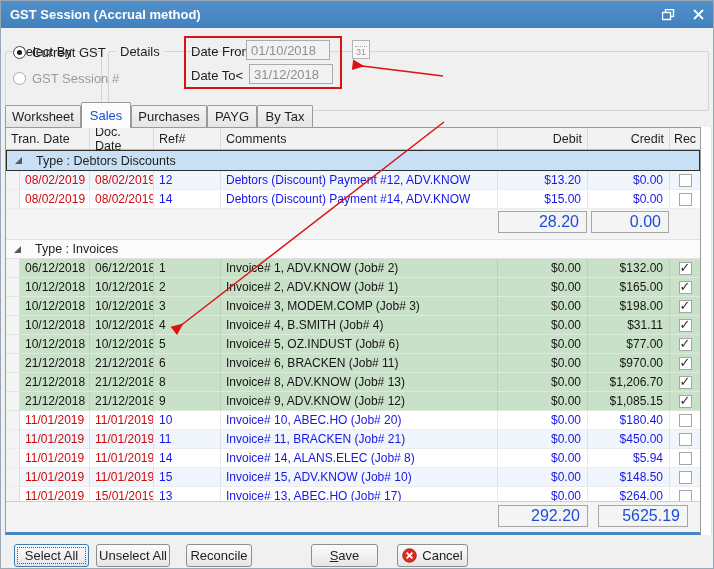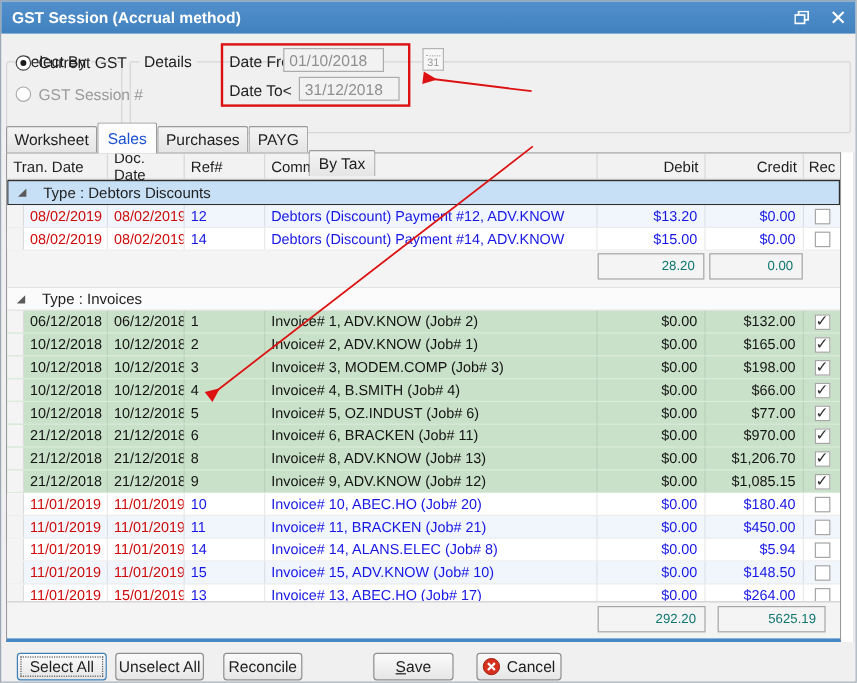--- a/index.html
+++ b/index.html
@@ -48,21 +48,21 @@
   .hc.w-tran{width:84px;}
   .row .num{justify-content:flex-end;padding-right:6px;}
   .row .date{color:#CE0A0A;}
   .row .lnk{color:#1717E6;}
   .row.sel .date,.row.sel .lnk{color:#141414;}
   .cb{width:13px;height:13px;background:#fff;border:1px solid #A6A6A6;position:relative;}
   .cb.checked::after{content:"✓";position:absolute;left:0px;top:-3px;font-size:13px;font-weight:bold;color:#2F2F2F;}
   .band{position:relative;background:#F4F4F4;}
   .band.sub{height:26px;}
   .band.gap{height:4px;}
-  .tbox{position:absolute;top:2px;height:22px;border:1px solid #A6A6A6;background:#F4F4F4;display:flex;align-items:center;justify-content:flex-end;padding-right:7px;font-size:11px;color:#0f766e;}
+  .tbox{position:absolute;top:2px;height:22px;border:1px solid #A6A6A6;background:#F4F4F4;display:flex;align-items:center;justify-content:flex-end;padding-right:7px;font-size:16px;color:#1d4ed8;}
   .clipwrap{height:14px;overflow:hidden;}
   .gfoot{position:relative;height:30px;background:#F4F4F4;border-top:1px solid #CFCFCF;}
   .gfoot .tbox{top:3px;}
   .scrollstrip{position:absolute;left:700px;top:126px;width:11px;height:408px;background:#FFFFFF;border-right:1px solid #E0E0E0;}
   
   .btn{position:absolute;top:543px;height:23px;background:linear-gradient(#FBFBFB,#E6E6E6);border:1px solid #8E8E8E;border-radius:3px;display:flex;align-items:center;justify-content:center;font-size:13px;color:#1E1E1E;gap:5px;}
   .btn.focus{border-color:#3C7FB8;outline:1px dotted #555;outline-offset:-4px;}
   .u{text-decoration:underline;}
 </style>
 </head>
@@ -95,41 +95,41 @@
   <div class="radio-row dis" style="left:12px;top:70px;">
     <span class="radio dis"></span>
     <span>GST Session #</span>
   </div>
 
   <div class="gbox" style="left:107px;top:34px;width:601px;height:60px;">
     <span class="legend">Details</span>
   </div>
   <div class="red-rect"></div>
   <span class="flabel" style="left:190px;top:43px;">Date From&gt;</span>
-  <div class="dinput" style="left:235px;top:39px;">01/10/2018</div>
+  <div class="dinput" style="left:245px;top:39px;">01/10/2018</div>
   <span class="flabel" style="left:190px;top:67px;">Date To&lt;</span>
   <div class="dinput" style="left:248px;top:63px;">31/12/2018</div>
   <div class="cal" style="left:351px;top:39px;">
       <span>31</span>
     </div>
 
 
   <div class="tab" style="left:4px;width:76px;">
       <span>Worksheet</span>
     </div>
   <div class="tab active" style="left:80px;width:50px;">
       <span>Sales</span>
     </div>
   <div class="tab" style="left:130px;width:76px;">
       <span>Purchases</span>
     </div>
   <div class="tab" style="left:206px;width:50px;">
       <span>PAYG</span>
     </div>
-  <div class="tab" style="left:256px;width:56px;margin-top:20px;">
+  <div class="tab" style="left:256px;width:56px;">
       <span>By Tax</span>
     </div>
 
   <div class="grid">
     <div class="ghead">
       <div class="hc w-tran">Tran. Date</div>
       <div class="hc w-doc">Doc. Date</div>
       <div class="hc w-ref">Ref#</div>
       <div class="hc w-com">Comments</div>
       <div class="hc w-deb num">Debit</div>
@@ -218,21 +218,21 @@
           <span class="cb checked"></span>
         </div>
     </div>
     <div class="row sel">
       <div class="c indent"></div>
       <div class="c w-tran date">10/12/2018</div>
       <div class="c w-doc date">10/12/2018</div>
       <div class="c w-ref lnk">4</div>
       <div class="c w-com lnk">Invoice# 4, B.SMITH (Job# 4)</div>
       <div class="c w-deb num lnk">$0.00</div>
-      <div class="c w-cred num lnk">$66.00</div>
+      <div class="c w-cred num lnk">$31.11</div>
       <div class="c w-rec">
           <span class="cb checked"></span>
         </div>
     </div>
     <div class="row sel">
       <div class="c indent"></div>
       <div class="c w-tran date">10/12/2018</div>
       <div class="c w-doc date">10/12/2018</div>
       <div class="c w-ref lnk">5</div>
       <div class="c w-com lnk">Invoice# 5, OZ.INDUST (Job# 6)</div>

